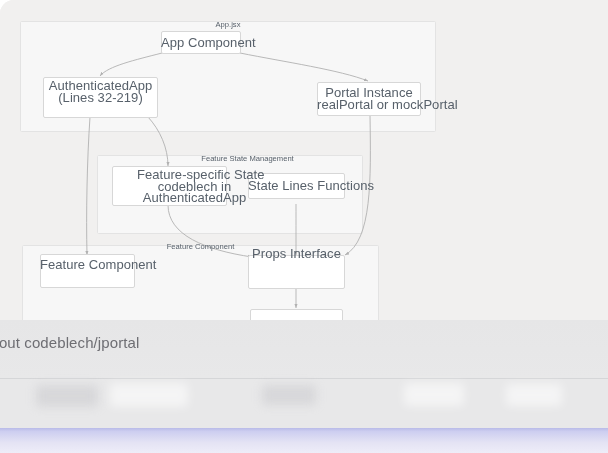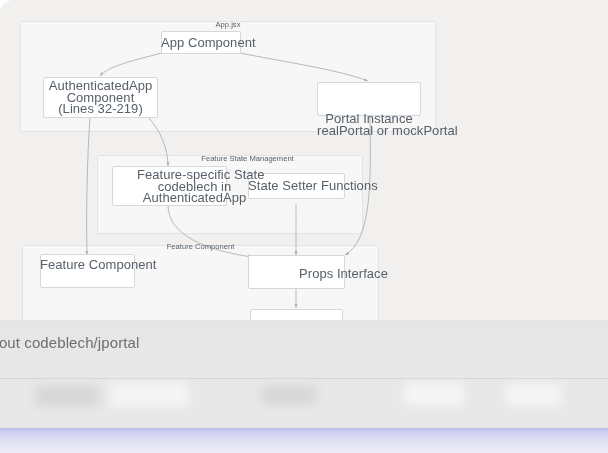--- a/index.html
+++ b/index.html
@@ -179,44 +179,43 @@
     <div class="subgraph-title" style="left:97px; top:154px; width:301px;">Feature State Management</div>
 
     <div class="subgraph-title" style="left:22px; top:242px; width:357px;">Feature Component</div>
 
     <div class="node-label" style="left:161px; top:37px; width:80px;">
       <div>App Component</div>
     </div>
 
     <div class="node-label" style="left:43px; top:80px; width:115px;">
       <div>AuthenticatedApp</div>
-      <div>Component</div>
       <div>(Lines 32-219)</div>
     </div>
 
-    <div class="node-label" style="left:317px; top:87px; width:104px;margin-top:26px;">
+    <div class="node-label" style="left:317px; top:87px; width:104px;">
       <div>Portal Instance</div>
       <div>realPortal or mockPortal</div>
     </div>
 
     <div class="node-label" style="left:112px; top:169px; width:115px;margin-left:25px;">
       <div>Feature-specific State</div>
       <div>codeblech in</div>
       <div>AuthenticatedApp</div>
     </div>
 
     <div class="node-label" style="left:248px; top:180px; width:97px;">
-      <div>State Setter Functions</div>
+      <div>State Lines Functions</div>
     </div>
 
     <div class="node-label" style="left:40px; top:259px; width:95px;">
       <div>Feature Component</div>
     </div>
 
-    <div class="node-label" style="left:248px; top:268px; width:97px;margin-left:47px;">
+    <div class="node-label" style="left:248px; top:248px; width:97px;">
       <div>Props Interface</div>
     </div>
   </div>
 
   <div id="bottom-overlay">
     <div id="overlay-hairline"></div>
 
     <div id="overlay-banner">
       <div id="overlay-banner-text">about codeblech/jportal</div>
     </div>

